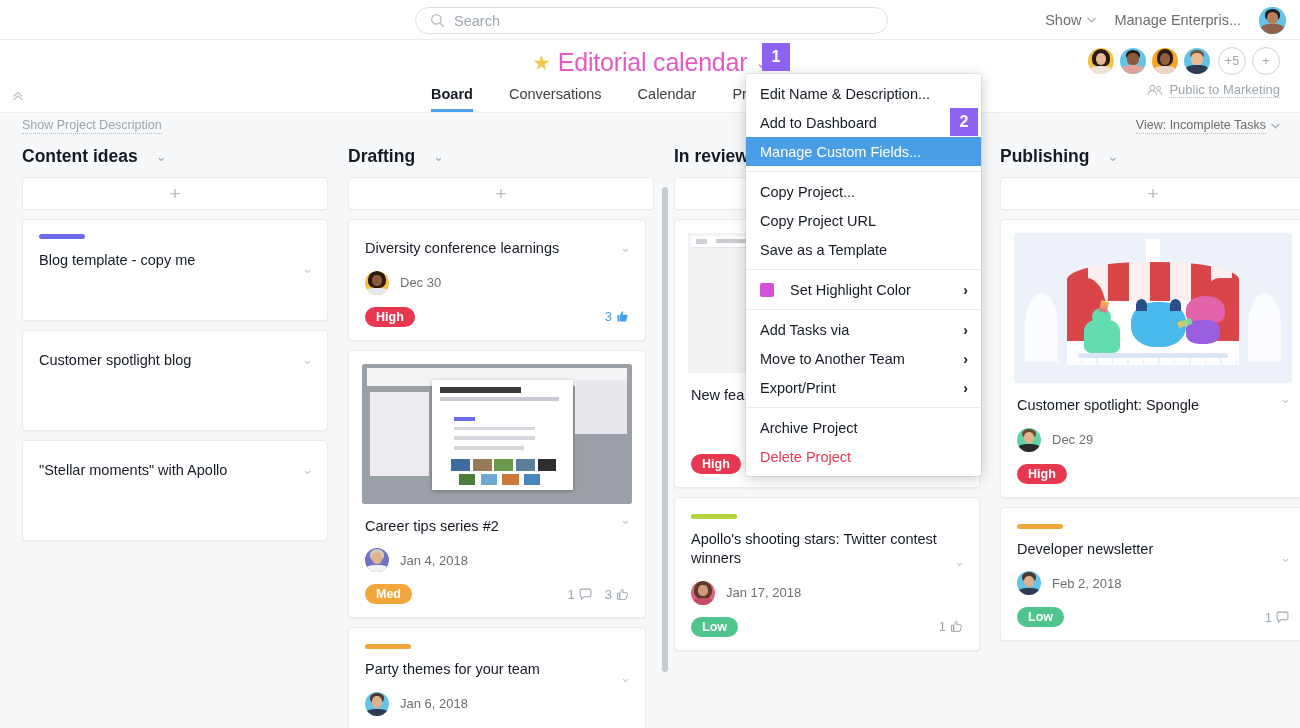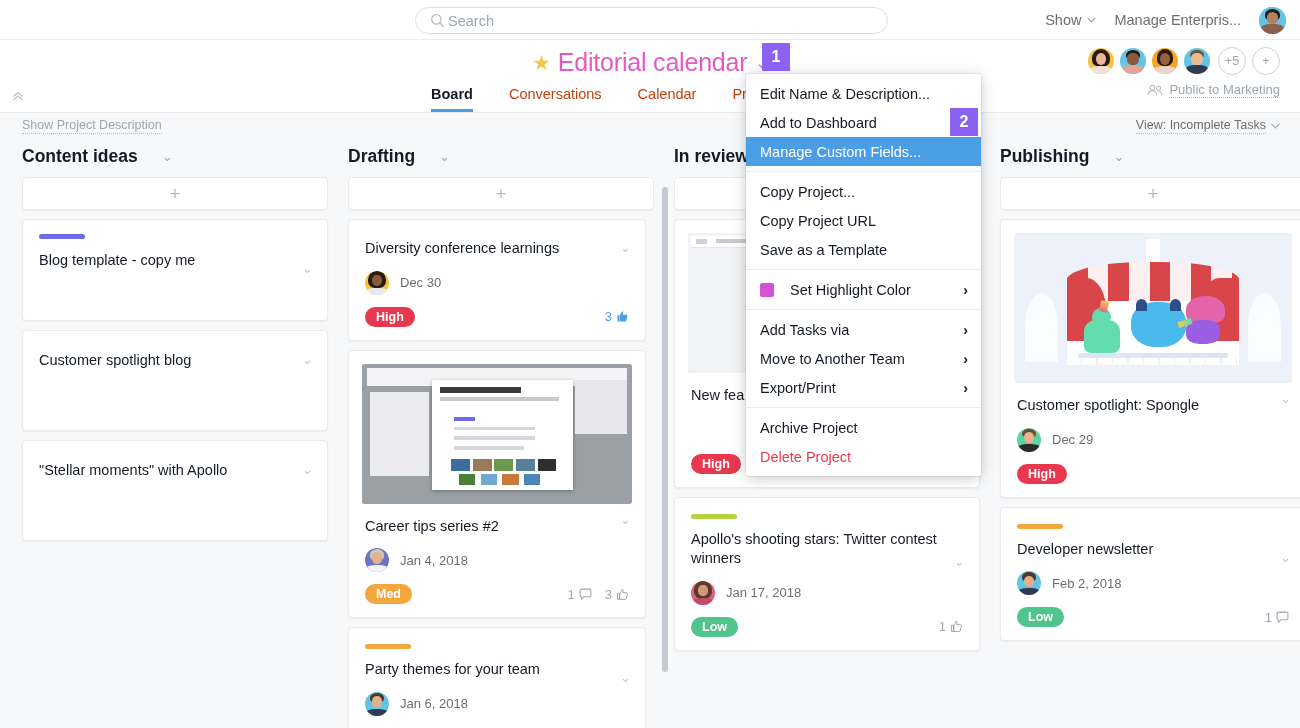--- a/index.html
+++ b/index.html
@@ -18,21 +18,21 @@
     height: 40px; width: 100%;
     background: #fff;
     border-bottom: 1px solid #edeae9;
     display: flex; align-items: center;
     position: relative; z-index: 5;
   }
   .search-wrap { position: absolute; left: 415px; top: 7px; width: 473px; height: 27px; }
   .search-box {
     width: 100%; height: 100%;
     border: 1px solid #e0dedd; border-radius: 14px;
-    display: flex; align-items: center; gap: 3px;
+    display: flex; align-items: center; gap: 9px;
     padding: 0 14px; background: #fff;
   }
   .search-box .ph { color: #9ca6af; font-size: 14.5px; }
   .topbar-right {
     position: absolute; right: 14px; top: 0; height: 40px;
     display: flex; align-items: center; gap: 18px;
   }
   .help-btn { display: flex; align-items: center; gap: 6px; color: #6d6e6f; font-size: 14.5px; cursor: pointer;}
   .org-name { color: #6d6e6f; font-size: 14.5px; }
   .topavatar {
@@ -53,21 +53,21 @@
   .proj-title {
     font-size: 25px; color: #e35ac7; font-weight: 400; letter-spacing: -0.2px;
   }
   .title-caret { color: #e35ac7; font-size: 15px; margin-left: 1px; }
 
   .tabs {
     position: absolute; left: 431px; bottom: 0px;
     display: flex; align-items: flex-end; gap: 36px; height: 30px;
   }
   .tab {
-    font-size: 14.5px; color: #c2410c; padding-bottom: 7px;
+    font-size: 14.5px; color: #404040; padding-bottom: 7px;
     border-bottom: 3px solid transparent; cursor: pointer; white-space: nowrap;
   }
   .tab.active { color: #151b26; font-weight: bold; border-bottom-color: #4a9ee6; }
 
   .members {
     position: absolute; right: 20px; top: 6px;
     display: flex; align-items: center; gap: 2px;
   }
   .mav {
     width: 30px; height: 30px; border-radius: 50%;
@@ -104,21 +104,21 @@
     font-size: 12.5px; color: #6d6e6f; cursor: pointer;
     display: flex; align-items: center; gap: 5px;
   }
   .view-select .lbl { border-bottom: 1px dotted #b6bcc2; padding-bottom: 1px; }
 
   .columns {
     position: absolute; top: 26px; left: 0; right: 0; bottom: 0;
     display: flex; gap: 0px; padding-left: 22px;
   }
   .column { width: 326px; flex: 0 0 326px; position: relative; }
-  .col-head { display: flex; align-items: center; gap: 24px; height: 34px; }
+  .col-head { display: flex; align-items: center; gap: 18px; height: 34px; }
   .col-title { font-size: 17.5px; font-weight: bold; color: #151b26; }
   .col-caret { color: #9ca6af; font-size: 13px; }
 
   .add-card {
     height: 33px; background: #fff; border-radius: 4px;
     border: 1px solid #edeae9;
     display: flex; align-items: center; justify-content: center;
     margin-top: 4px; margin-right: 20px; cursor: pointer;
     box-shadow: 0 1px 1px rgba(0,0,0,0.03);
   }

